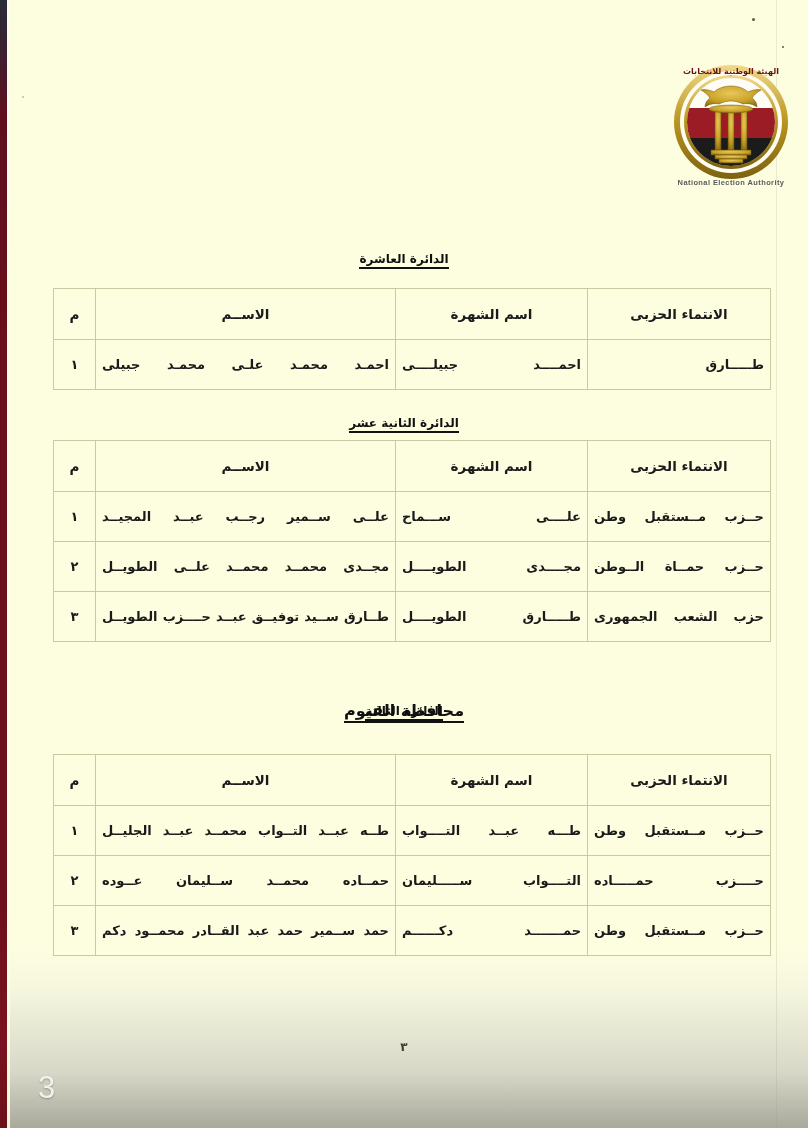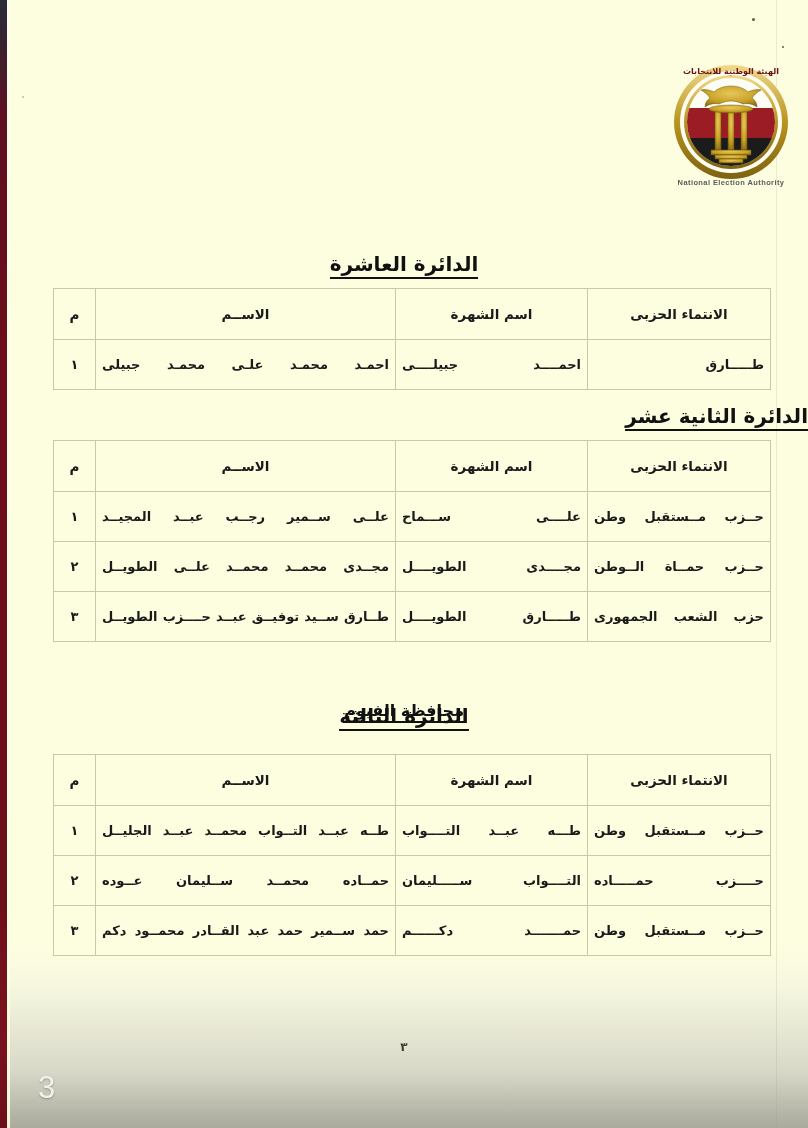--- a/index.html
+++ b/index.html
@@ -33,21 +33,21 @@
 
   
   .heading{
     position:absolute;width:100%;text-align:center;
     font-weight:bold;color:#111;direction:rtl;
   }
   .heading span{
     border-bottom:2px solid #111;padding-bottom:1px;
     display:inline-block;letter-spacing:.3px;
   }
-  .h-district{font-size:20px;}
+  .h-district{font-size:12px;}
   .h-gov{font-size:16px;margin-top:48px;}
 
   
   table.roster{
     position:absolute;
     border-collapse:collapse;
     direction:rtl;
     background:#fdfee0;
     table-layout:fixed;
   }
@@ -168,21 +168,21 @@
     <tbody>
       <tr>
         <td class="c-party">طـــــارق</td>
         <td class="c-nick">احمــــد جبيلــــى</td>
         <td class="c-name">احمـد محمـد علـى محمـد جبيلى</td>
         <td class="c-m">١</td>
       </tr>
     </tbody>
   </table>
 
-  <div class="heading h-district" style="top:404px;text-align:right;">
+  <div class="heading h-district" style="top:416px;">
     <span>الدائرة الثانية عشر</span>
   </div>
 
   <table class="roster" style="left:53px;top:440px;width:717px;">
     <colgroup>
       <col class="col-party">
         <col class="col-nick">
         <col class="col-name">
         <col class="col-m">
     </colgroup>

